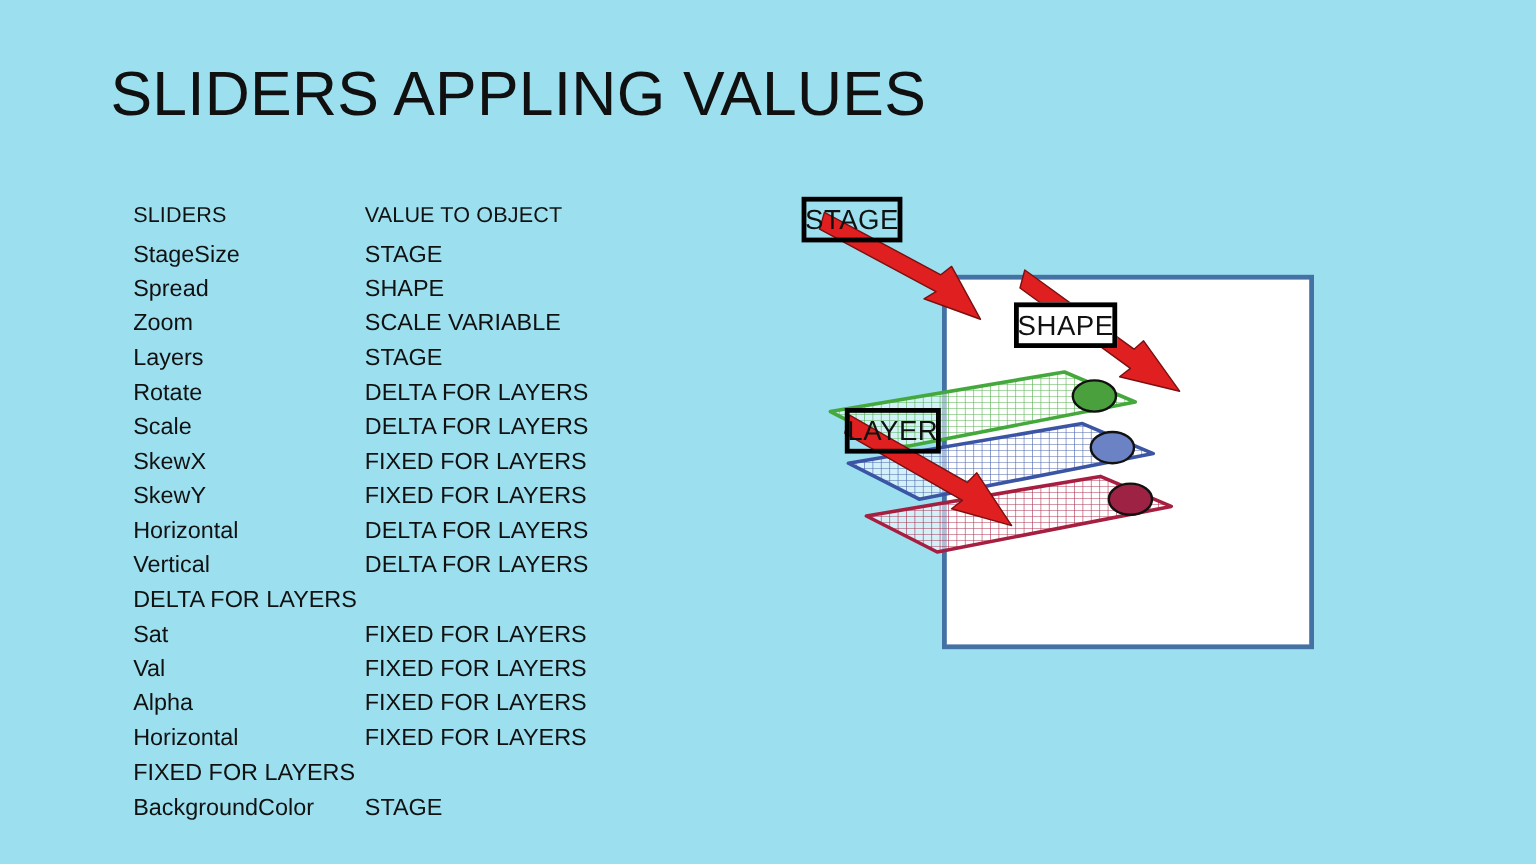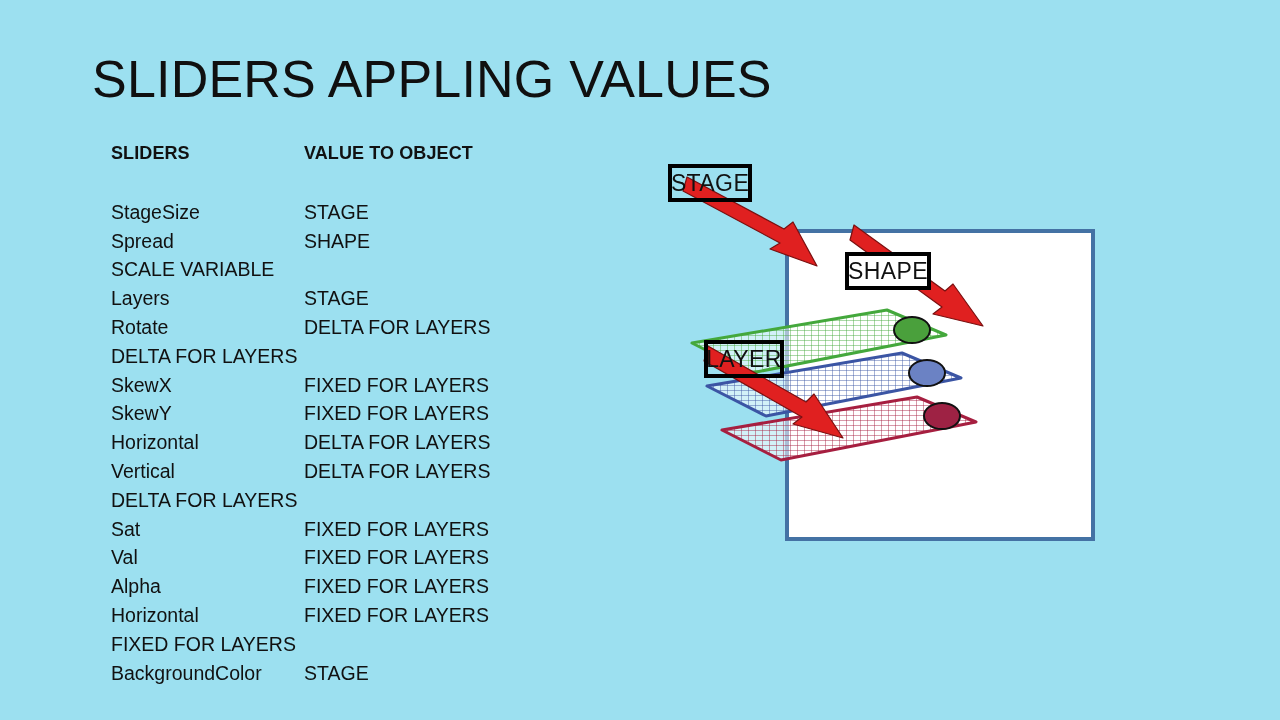--- a/index.html
+++ b/index.html
@@ -65,22 +65,23 @@
   }
   .col-value {
     flex: 1 1 auto;
     font-size: 19.5px;
     color: #111111;
     white-space: nowrap;
   }
   .tbl-header-row .col-slider,
   .tbl-header-row .col-value {
     font-size: 18px;
-    font-weight: bold;
+    font-weight: normal;
     letter-spacing: 0.1px;
+    margin-top: 26px;
   }
 
   
   #diagram {
     position: absolute;
     left: 650px;
     top: 150px;
     width: 470px;
     height: 420px;
   }
@@ -141,31 +142,33 @@
     <div id="table-body">
         <div class="tbl-row">
           <div class="col-slider">StageSize</div>
           <div class="col-value">STAGE</div>
         </div>
         <div class="tbl-row">
           <div class="col-slider">Spread</div>
           <div class="col-value">SHAPE</div>
         </div>
         <div class="tbl-row">
+          <div class="col-slider">Zoom</div>
           <div class="col-value">SCALE VARIABLE</div>
         </div>
         <div class="tbl-row">
           <div class="col-slider">Layers</div>
           <div class="col-value">STAGE</div>
         </div>
         <div class="tbl-row">
           <div class="col-slider">Rotate</div>
           <div class="col-value">DELTA FOR LAYERS</div>
         </div>
         <div class="tbl-row">
+          <div class="col-slider">Scale</div>
           <div class="col-value">DELTA FOR LAYERS</div>
         </div>
         <div class="tbl-row">
           <div class="col-slider">SkewX</div>
           <div class="col-value">FIXED FOR LAYERS</div>
         </div>
         <div class="tbl-row">
           <div class="col-slider">SkewY</div>
           <div class="col-value">FIXED FOR LAYERS</div>
         </div>

